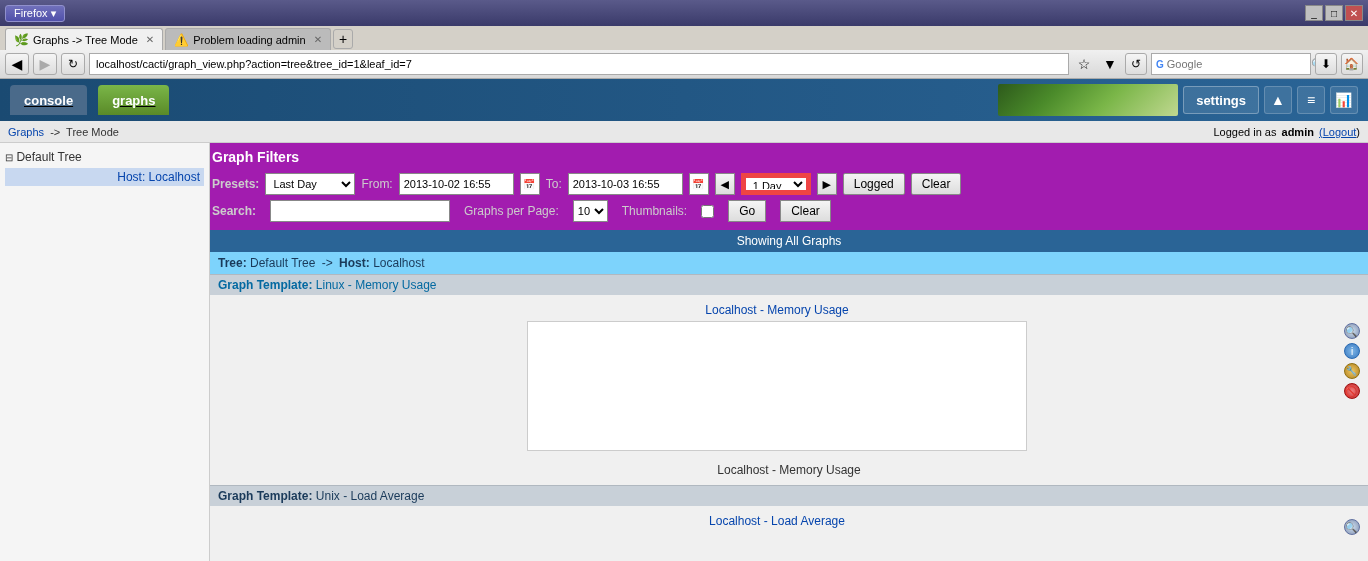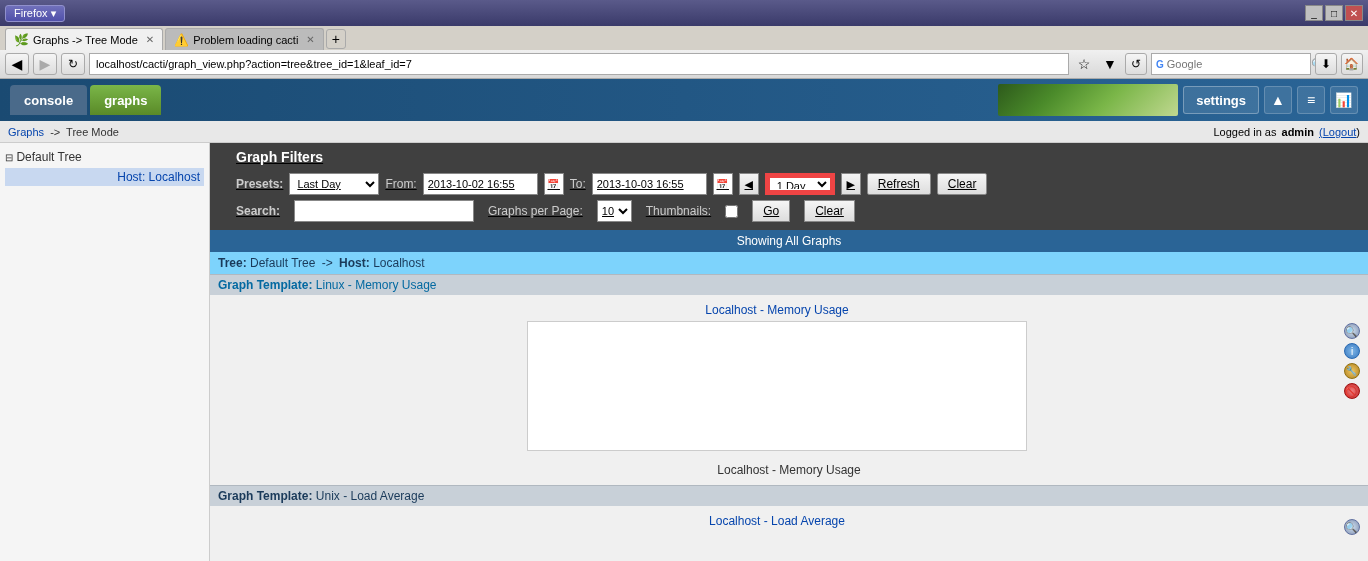--- a/index.html
+++ b/index.html
@@ -22,21 +22,21 @@
   </div>
 
   <div style="background: #d4d0c8; display: flex; align-items: flex-end; padding: 2px 5px 0; gap: 2px;">
     <div style="display: flex; align-items: center; gap: 4px; padding: 3px 8px; border: 1px solid #aaa; border-bottom: none; border-radius: 3px 3px 0 0; font-size: 11px; cursor: pointer; background: #f0f0f0; height: 22px; max-width: 220px;">
       <span style="color: green; font-size: 12px;">🌿</span>
       <span style="font-size: 11px; white-space: nowrap; overflow: hidden; max-width: 150px;">Graphs -&gt; Tree Mode</span>
       <span style="font-size: 10px; color: #666; margin-left: 4px;">✕</span>
     </div>
     <div style="display: flex; align-items: center; gap: 4px; padding: 3px 8px; border: 1px solid #aaa; border-bottom: none; border-radius: 3px 3px 0 0; font-size: 11px; cursor: pointer; background: #bbb; height: 22px; max-width: 220px;">
       <span style="color: orange; font-size: 12px;">⚠️</span>
-      <span style="font-size: 11px; white-space: nowrap; overflow: hidden; max-width: 150px;">Problem loading cacti</span>
+      <span style="font-size: 11px; white-space: nowrap; overflow: hidden; max-width: 150px;">Problem loading admin</span>
       <span style="font-size: 10px; color: #666; margin-left: 4px;">✕</span>
     </div>
     <div style="width: 20px; height: 20px; border: 1px solid #aaa; border-radius: 3px; display: flex; align-items: center; justify-content: center; background: #d4d0c8; font-size: 14px; cursor: pointer; margin-bottom: 1px;">+</div>
   </div>
 
   <div style="background: linear-gradient(to bottom, #f0f0f0, #d8d8d8); padding: 3px 5px; display: flex; align-items: center; gap: 4px; border-bottom: 1px solid #aaa;">
     <button style="width: 24px; height: 22px; border: 1px solid #aaa; border-radius: 3px; background: linear-gradient(to bottom, #f5f5f5, #ddd); cursor: pointer; font-size: 14px;">◀</button>
     <button style="width: 24px; height: 22px; border: 1px solid #aaa; border-radius: 3px; background: linear-gradient(to bottom, #f5f5f5, #ddd); cursor: pointer; font-size: 14px; color: #aaa;">▶</button>
     <button style="width: 24px; height: 22px; border: 1px solid #aaa; border-radius: 3px; background: linear-gradient(to bottom, #f5f5f5, #ddd); cursor: pointer; font-size: 12px;">↻</button>
     <input style="flex: 1 1 0%; height: 22px; border: 1px solid rgb(170, 170, 170); padding: 2px 6px; font-size: 11px; background: white;" value="localhost/cacti/graph_view.php?action=tree&amp;tree_id=1&amp;leaf_id=7">
@@ -49,21 +49,21 @@
       <button style="border: none; background: transparent; cursor: pointer; font-size: 11px;">🔍</button>
     </div>
     <button style="width: 22px; height: 22px; border: 1px solid #aaa; border-radius: 3px; background: linear-gradient(to bottom, #f5f5f5, #ddd); cursor: pointer; font-size: 12px;">⬇</button>
     <button style="width: 22px; height: 22px; border: 1px solid #aaa; border-radius: 3px; background: linear-gradient(to bottom, #f5f5f5, #ddd); cursor: pointer; font-size: 12px;">🏠</button>
   </div>
 </div>
 
 <div style="height: calc(561px - 82px);">
 
   <div style="background: linear-gradient(to right, #1a4a72, #2a6496); padding: 5px 10px; display: flex; align-items: center; justify-content: space-between; height: 42px;">
-    <div style="display: flex; gap: 3px; align-items: center;">
+    <div style="display: flex; gap: 11px; align-items: center; text-decoration: underline;">
       <button style="background: #4a6a8a; color: white; padding: 5px 14px; border-radius: 4px 4px 0 0; font-size: 13px; font-weight: bold; cursor: pointer; border: none; height: 30px;">console</button>
       <button style="background: linear-gradient(to bottom, #7ab648, #5a8a28); color: white; padding: 5px 14px; border-radius: 4px 4px 0 0; font-size: 13px; font-weight: bold; cursor: pointer; border: none; height: 30px;">graphs</button>
     </div>
     <div style="display: flex; align-items: center; gap: 5px;">
       <div style="width: 180px; height: 32px; background: linear-gradient(135deg, #2d5a1b 0%, #4a8a2a 30%, #7ab648 60%, #c0d890 100%); border-radius: 2px;"></div>
       <button style="background: rgba(255,255,255,0.1); color: white; padding: 4px 12px; border: 1px solid rgba(255,255,255,0.3); border-radius: 3px; font-size: 13px; font-weight: bold; cursor: pointer; height: 28px;">settings</button>
       <button style="width: 28px; height: 28px; background: rgba(255,255,255,0.1); border: 1px solid rgba(255,255,255,0.2); border-radius: 3px; color: white; font-size: 14px; cursor: pointer;">▲</button>
       <button style="width: 28px; height: 28px; background: rgba(255,255,255,0.1); border: 1px solid rgba(255,255,255,0.2); border-radius: 3px; color: white; font-size: 14px; cursor: pointer;">≡</button>
       <button style="width: 28px; height: 28px; background: rgba(255,255,255,0.1); border: 1px solid rgba(255,255,255,0.2); border-radius: 3px; color: white; font-size: 14px; cursor: pointer;">📊</button>
     </div>
@@ -89,40 +89,40 @@
         <span style="font-size: 10px;">⊟</span>
         <span>Default Tree</span>
       </div>
       <div style="padding: 2px 4px 2px 18px; font-size: 12px; cursor: pointer; color: #0645ad; background: #c8d8f0; margin-top: 2px; display: block; text-align: right;">
         <span>Host: Localhost</span>
       </div>
     </div>
 
     <div style="flex: 1; overflow-y: auto; background: #f0f0f0;">
 
-      <div style="background: #404040; padding: 6px 26px 8px; text-decoration: underline;">
+      <div style="background: #a21caf; padding: 6px 2px 8px;">
         <div style="color: white; font-size: 14px; font-weight: bold; margin-bottom: 8px;">Graph Filters</div>
 
         <div style="display: flex; align-items: center; gap: 6px; margin-bottom: 5px; flex-wrap: wrap;">
           <label style="color: #ccc; font-size: 12px; font-weight: bold;">Presets:</label>
           <select style="height: 22px; font-size: 11px; border: 1px solid #888; padding: 1px 3px; background: white; min-width: 90px;">
             <option>Last Day</option>
           </select>
           <label style="color: #ccc; font-size: 12px;">From:</label>
           <input style="height: 22px; font-size: 11px; border: 1px solid rgb(136, 136, 136); padding: 1px 4px; background: white; width: 115px;" value="2013-10-02 16:55">
           <button style="width: 20px; height: 22px; border: 1px solid #888; background: white; cursor: pointer; font-size: 10px; padding: 0;">📅</button>
           <label style="color: #ccc; font-size: 12px;">To:</label>
           <input style="height: 22px; font-size: 11px; border: 1px solid rgb(136, 136, 136); padding: 1px 4px; background: white; width: 115px;" value="2013-10-03 16:55">
           <button style="width: 20px; height: 22px; border: 1px solid #888; background: white; cursor: pointer; font-size: 10px; padding: 0;">📅</button>
           <button style="width: 20px; height: 22px; border: 1px solid #888; background: linear-gradient(to bottom, #f5f5f5, #ddd); cursor: pointer; font-size: 11px;">◀</button>
           <select style="height: 22px; font-size: 11px; border: 5px solid #ef4444; padding: 1px 3px; background: white; width: 70px;">
             <option>1 Day</option>
           </select>
           <button style="width: 20px; height: 22px; border: 1px solid #888; background: linear-gradient(to bottom, #f5f5f5, #ddd); cursor: pointer; font-size: 11px;">▶</button>
-          <button style="height: 22px; padding: 1px 10px; font-size: 12px; border: 1px solid #888; background: linear-gradient(to bottom, #f5f5f5, #ddd); cursor: pointer; border-radius: 2px;">Refresh</button>
+          <button style="height: 22px; padding: 1px 10px; font-size: 12px; border: 1px solid #888; background: linear-gradient(to bottom, #f5f5f5, #ddd); cursor: pointer; border-radius: 2px;">Logged</button>
           <button style="height: 22px; padding: 1px 10px; font-size: 12px; border: 1px solid #888; background: linear-gradient(to bottom, #f5f5f5, #ddd); cursor: pointer; border-radius: 2px;">Clear</button>
         </div>
 
         <div style="display: flex; align-items: center; gap: 14px; flex-wrap: wrap;">
           <label style="color: #ccc; font-size: 12px; font-weight: bold;">Search:</label>
           <input style="height: 22px; width: 180px; border: 1px solid rgb(136, 136, 136); padding: 1px 5px; background: white; font-size: 11px;">
           <label style="color: #ccc; font-size: 12px;">Graphs per Page:</label>
           <select style="height: 22px; font-size: 11px; border: 1px solid #888; background: white;">
             <option>10</option>
             <option>20</option>

